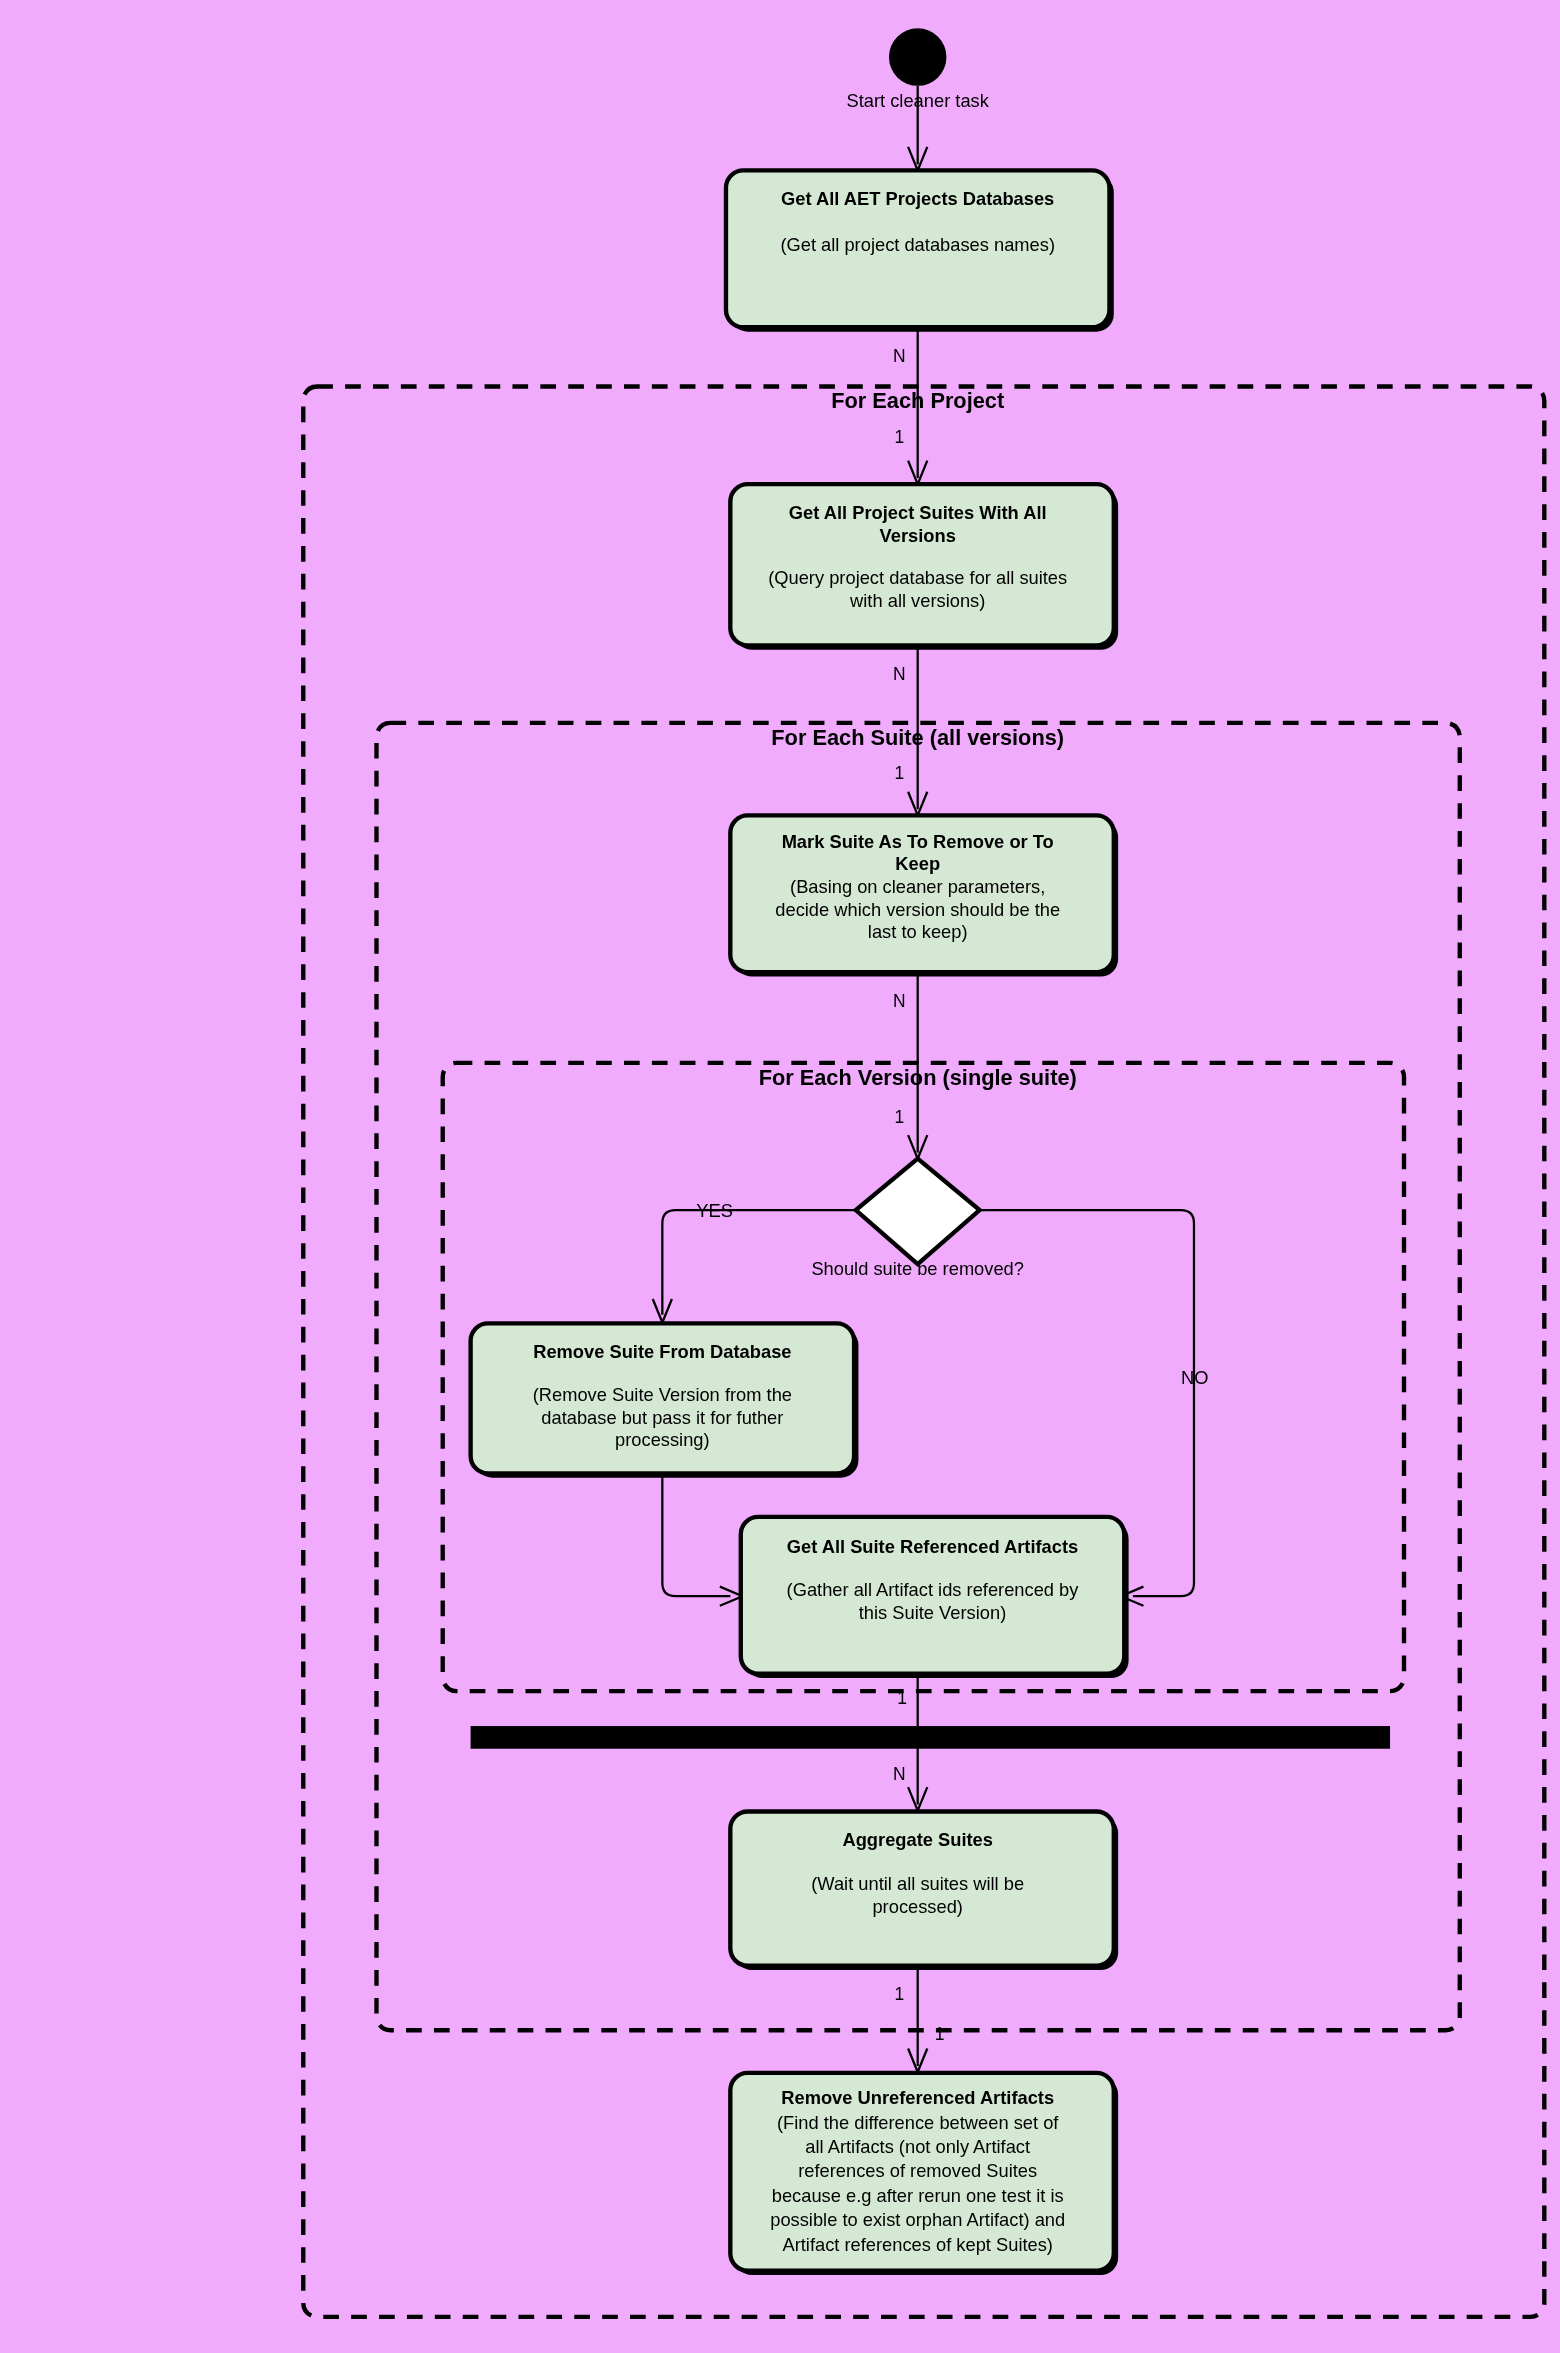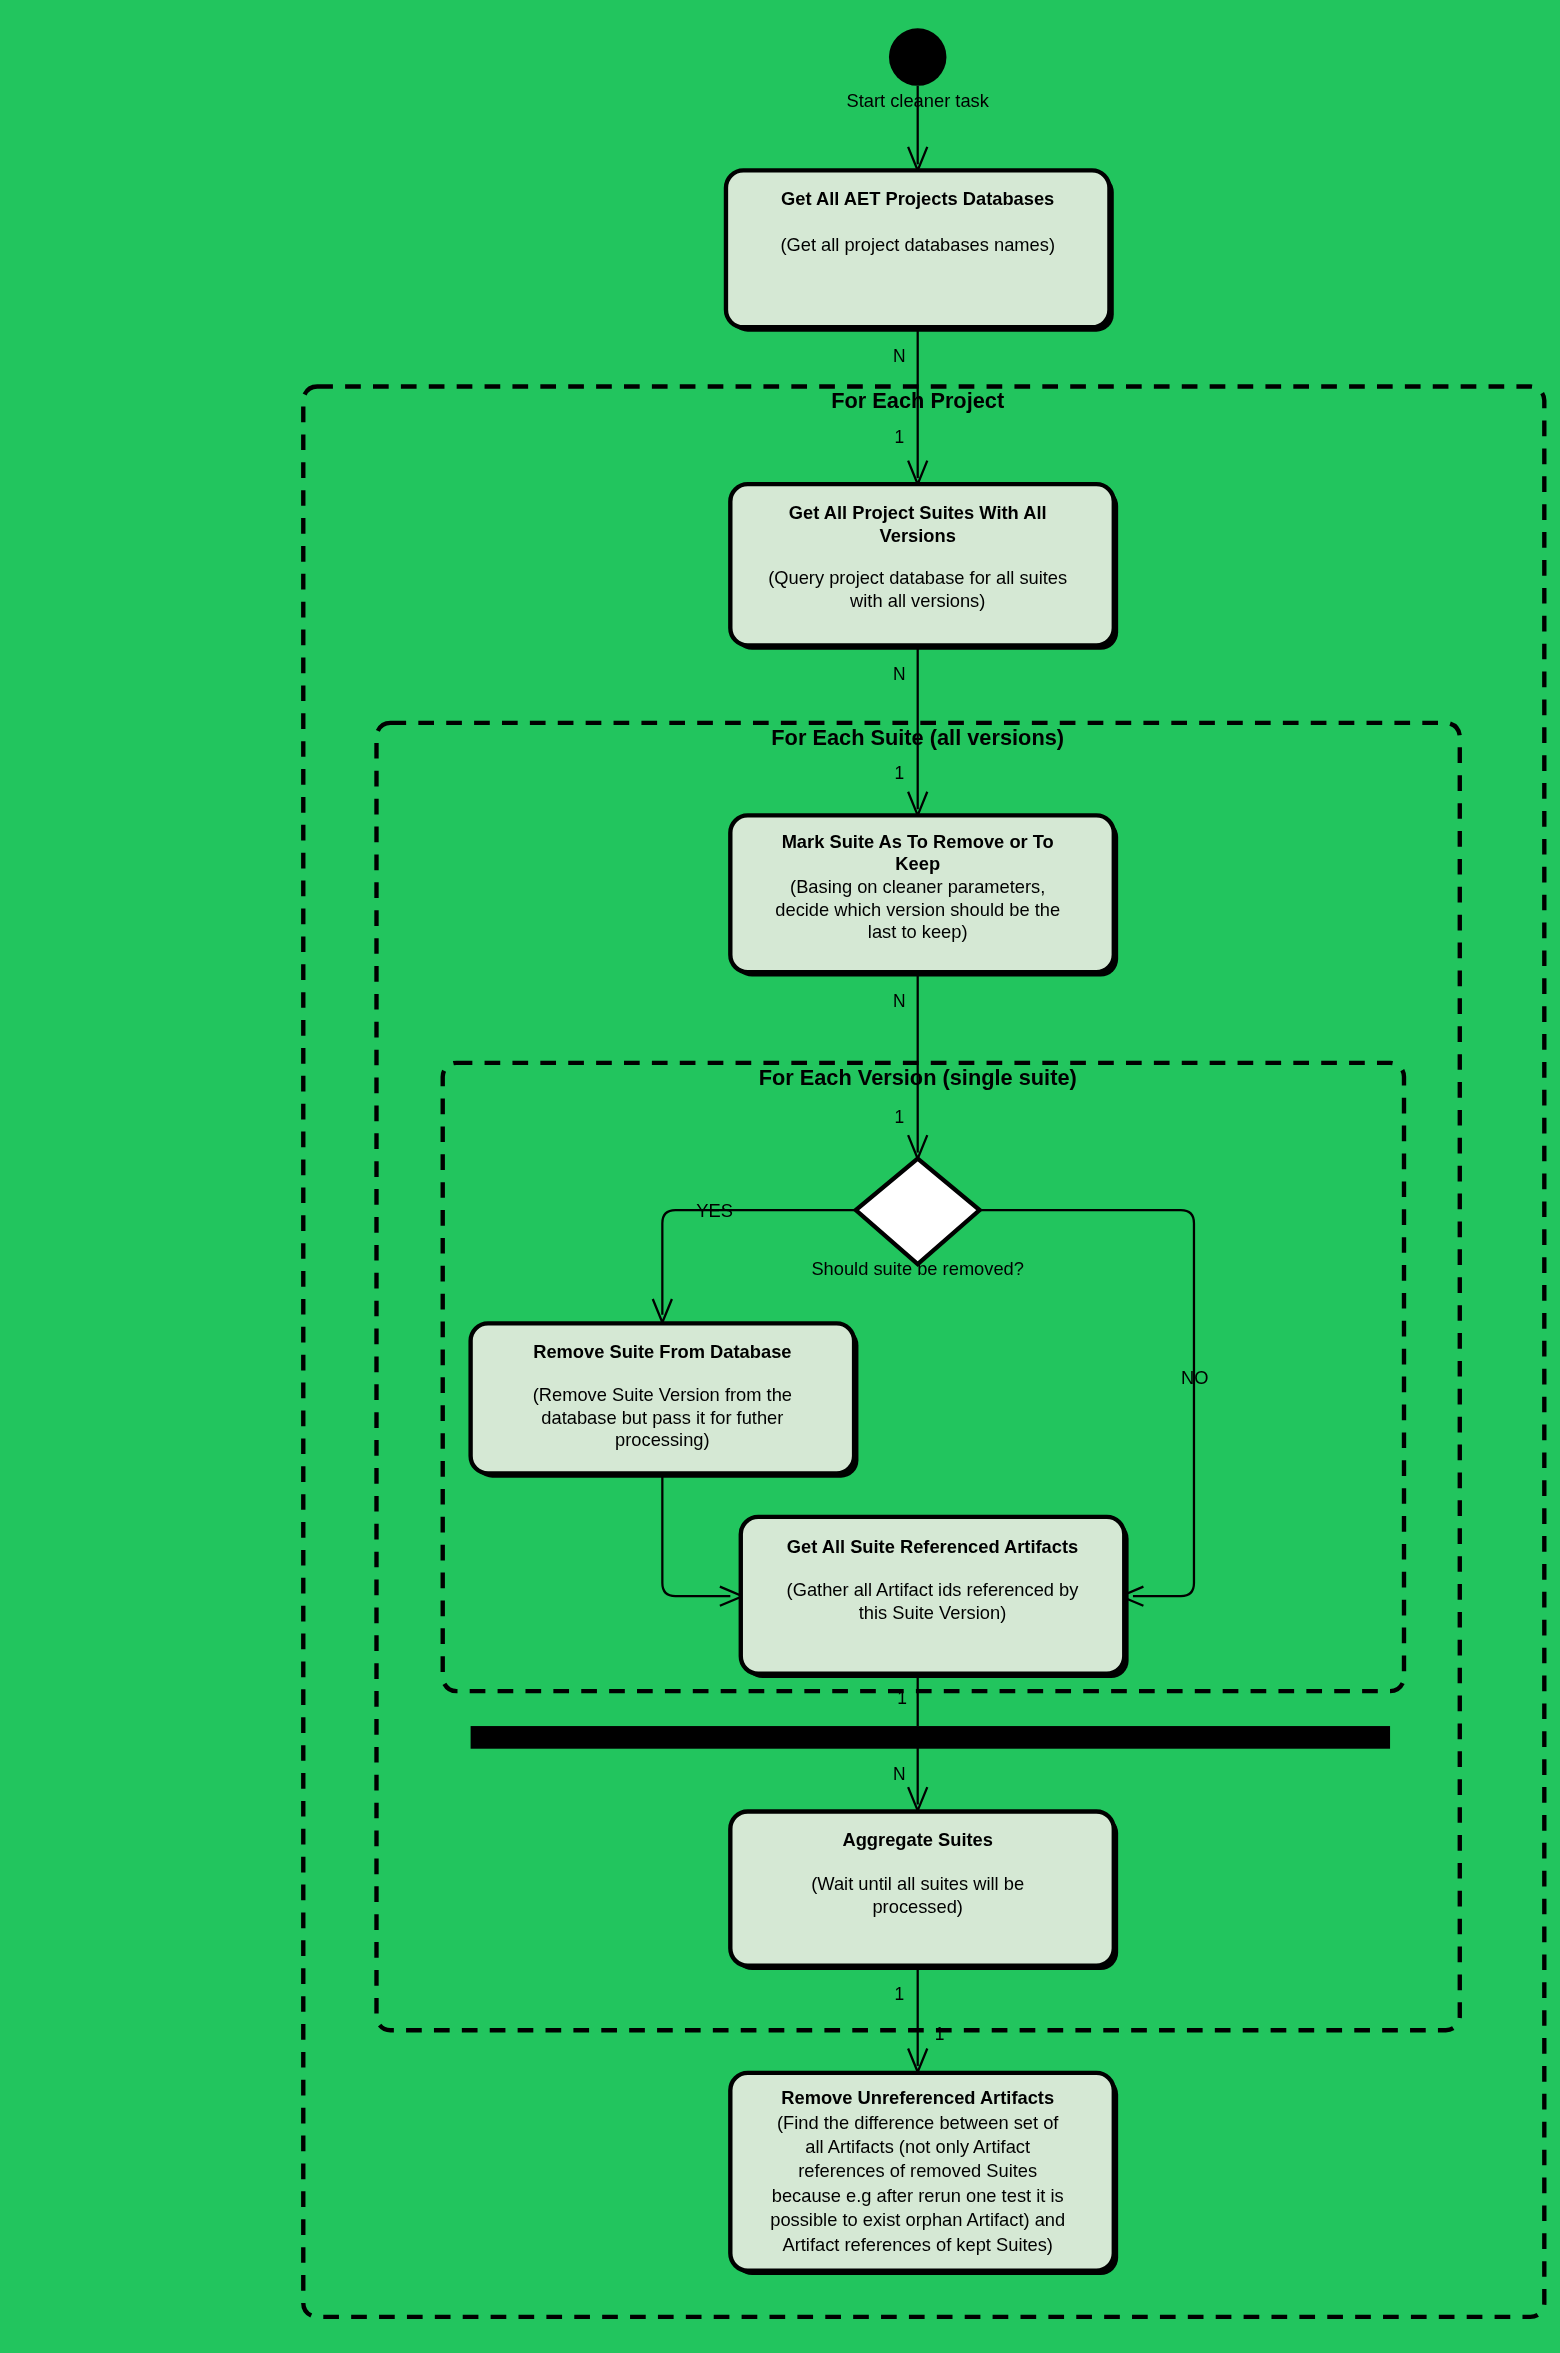--- a/index.html
+++ b/index.html
@@ -7,21 +7,21 @@
     padding: 0;
     background: #ffffff;
   }
   body {
     font-family: "Liberation Sans", sans-serif;
   }
   #diagram-root {
     position: relative;
     width: 1560px;
     height: 2354px;
-    background: #22c55e;
+    background: #f0abfc;
     overflow: hidden;
   }
   svg.canvas {
     position: absolute;
     top: 0;
     left: 0;
     width: 1560px;
     height: 2354px;
   }
   .node-rect {

